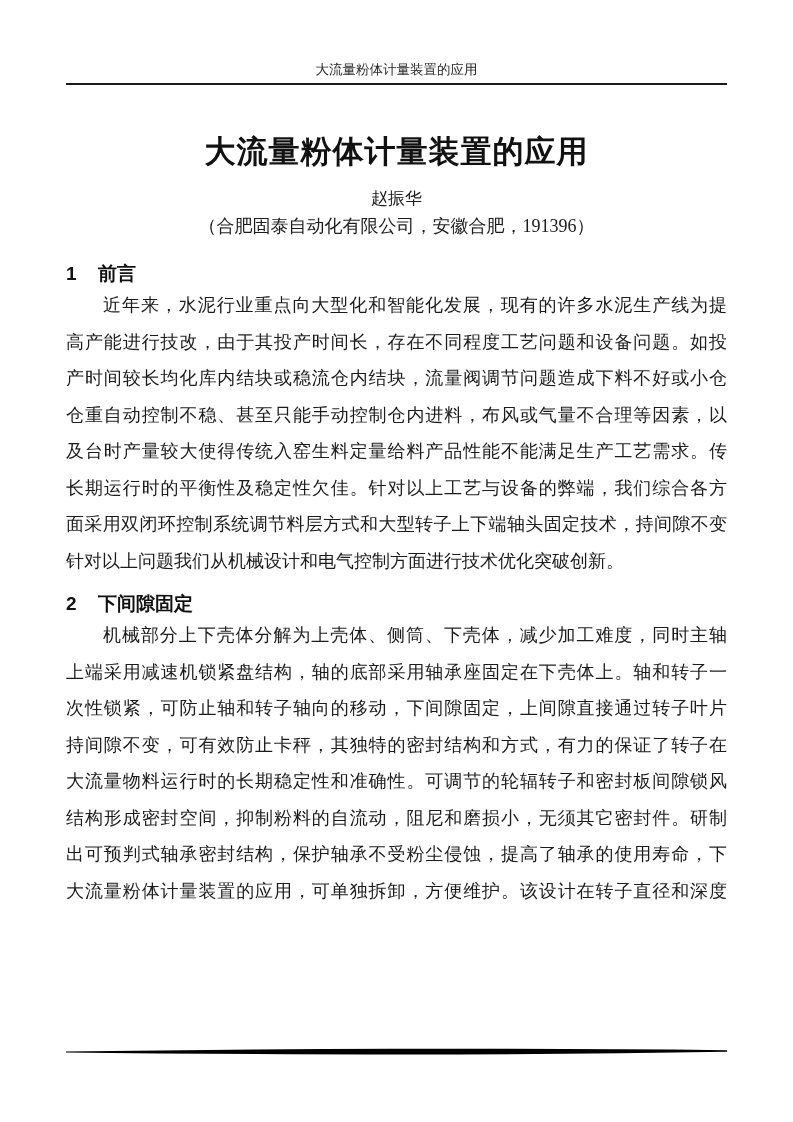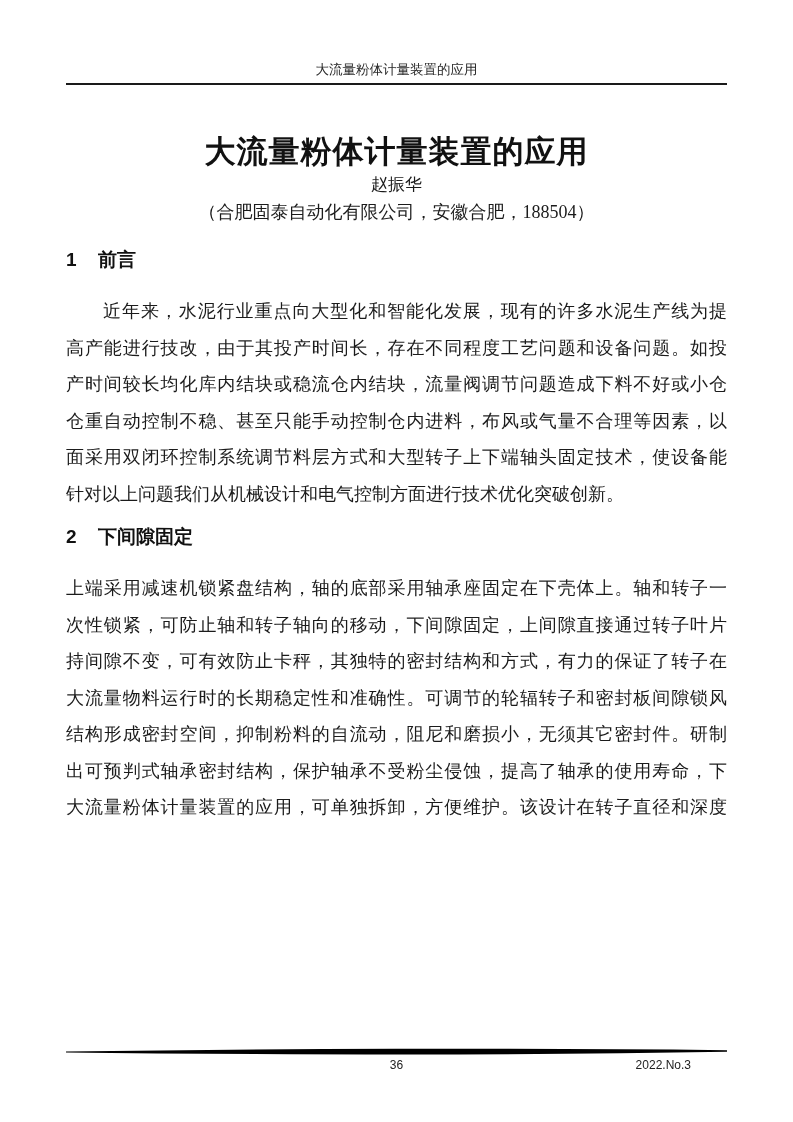--- a/index.html
+++ b/index.html
@@ -28,20 +28,21 @@
     margin:46px 0 0 0;
     text-align:center;
     font-size:31px;
     line-height:42px;
     font-weight:bold;
     font-family:"Liberation Sans","DejaVu Sans",sans-serif;
     letter-spacing:1px;
     color:#111;
   }
   .author{
+    margin-top:14px;
     text-align:center;
     font-size:17px;
     line-height:24px;
   }
   .affiliation{
     margin-top:2px;
     text-align:center;
     font-size:18px;
     line-height:26px;
   }
@@ -51,21 +52,21 @@
     font-family:"Liberation Sans","DejaVu Sans",sans-serif;
     font-weight:bold;
     font-size:19px;
     line-height:27px;
     color:#111;
   }
   .section-heading .sec-num{width:32px;flex:0 0 32px;}
   .article-body > .section-heading:first-child{margin-top:21px;}
   .article-body > .section-heading{margin-top:11px;}
   .para{margin-top:5px;}
-  .section-heading + .para{margin-top:20px;}
+  .section-heading + .para{margin-top:0;}
   .line{
     font-size:18px;
     line-height:36.5px;
     text-align:justify;
     color:#1b1b1b;
   }
   .line.fill{text-align-last:justify;}
   .line.indent{text-indent:37px;}
   .footer{
     position:absolute;
@@ -89,53 +90,52 @@
 <div class="page">
   <div class="content">
 
     <div class="running-title">大流量粉体计量装置的应用</div>
     <div class="header-rule"></div>
 
     <h1 class="article-title">大流量粉体计量装置的应用</h1>
 
     <div class="author">赵振华</div>
 
-    <div class="affiliation">（合肥固泰自动化有限公司，安徽合肥，188504）</div>
+    <div class="affiliation">（合肥固泰自动化有限公司，安徽合肥，191396）</div>
 
     <div class="article-body">
         <div class="section-heading">
           <span class="sec-num">1</span>
           <span>前言</span>
         </div>
         <div class="para">
           <div class="line fill indent">近年来，水泥行业重点向大型化和智能化发展，现有的许多水泥生产线为提</div>
           <div class="line fill">高产能进行技改，由于其投产时间长，存在不同程度工艺问题和设备问题。如投</div>
           <div class="line fill">产时间较长均化库内结块或稳流仓内结块，流量阀调节问题造成下料不好或小仓</div>
           <div class="line fill">仓重自动控制不稳、甚至只能手动控制仓内进料，布风或气量不合理等因素，以</div>
-          <div class="line fill">面采用双闭环控制系统调节料层方式和大型转子上下端轴头固定技术，使设备能</div>
+          <div class="line fill">及台时产量较大使得传统入窑生料定量给料产品性能不能满足生产工艺需求。传</div>
+          <div class="line fill">长期运行时的平衡性及稳定性欠佳。针对以上工艺与设备的弊端，我们综合各方</div>
+          <div class="line fill">面采用双闭环控制系统调节料层方式和大型转子上下端轴头固定技术，持间隙不变</div>
           <div class="line">针对以上问题我们从机械设计和电气控制方面进行技术优化突破创新。</div>
         </div>
         <div class="section-heading">
           <span class="sec-num">2</span>
           <span>下间隙固定</span>
         </div>
         <div class="para">
+          <div class="line fill indent">机械部分上下壳体分解为上壳体、侧筒、下壳体，减少加工难度，同时主轴</div>
           <div class="line fill">上端采用减速机锁紧盘结构，轴的底部采用轴承座固定在下壳体上。轴和转子一</div>
           <div class="line fill">次性锁紧，可防止轴和转子轴向的移动，下间隙固定，上间隙直接通过转子叶片</div>
           <div class="line fill">持间隙不变，可有效防止卡秤，其独特的密封结构和方式，有力的保证了转子在</div>
           <div class="line fill">大流量物料运行时的长期稳定性和准确性。可调节的轮辐转子和密封板间隙锁风</div>
           <div class="line fill">结构形成密封空间，抑制粉料的自流动，阻尼和磨损小，无须其它密封件。研制</div>
           <div class="line fill">出可预判式轴承密封结构，保护轴承不受粉尘侵蚀，提高了轴承的使用寿命，下</div>
           <div class="line fill">大流量粉体计量装置的应用，可单独拆卸，方便维护。该设计在转子直径和深度</div>
         </div>
       </div>
   </div>
 
   <div class="footer">
     <svg class="footer-rule" viewBox="0 0 661 9" preserveAspectRatio="none" aria-hidden="true">
       <path d="M0,4.6 Q160,2.1 330,1.8 Q500,1.5 661,3.2 L661,4.8 Q510,7.5 340,7.6 Q150,7.3 0,5.6 Z" fill="#000"></path>
     </svg>
-    <div class="footer-row">
-      <span class="page-number">36</span>
-      <span class="issue-number">2022.No.3</span>
-    </div>
   </div>
 </div>
 
 </body></html>

